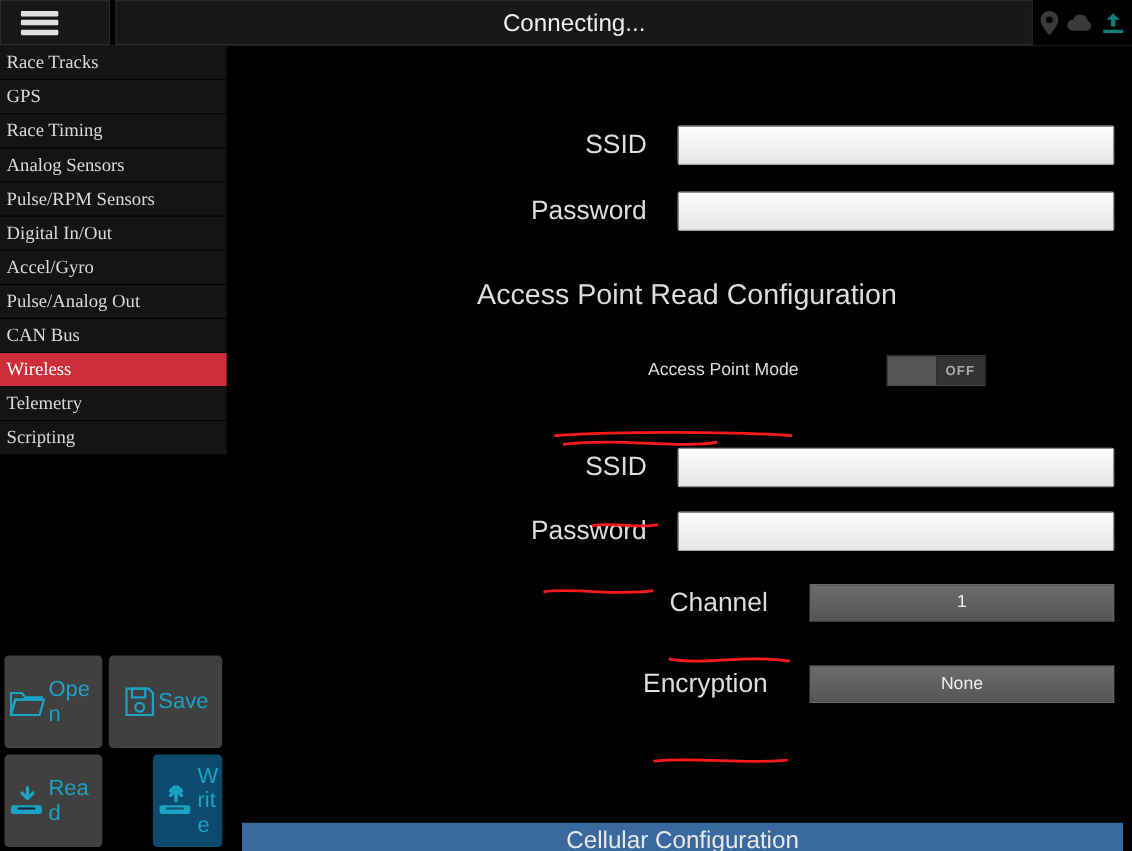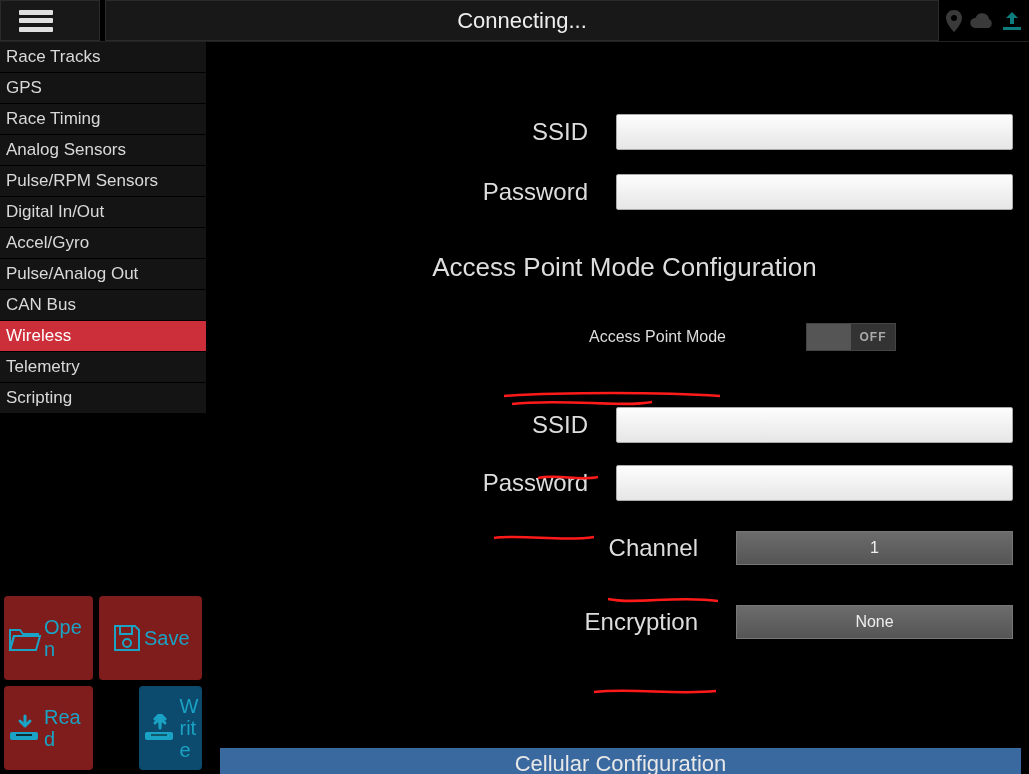--- a/index.html
+++ b/index.html
@@ -76,37 +76,38 @@
     flex-direction: column;
     background: #000;
   }
   .side-item {
     background: #141414;
     border-bottom: 1px solid #000;
     color: #d9d9d9;
     font-size: 17px;
     padding: 5px 8px 5px 6px;
     cursor: pointer;
+    font-family: Liberation Serif, serif;
   }
   .side-item.active {
     background: #cc2f3a;
     color: #fff;
   }
   .side-spacer {
     flex: 1;
   }
   .btn-grid {
     display: grid;
     grid-template-columns: 1fr 1fr;
     grid-template-rows: 1fr 1fr;
     gap: 6px;
     padding: 4px;
   }
   .btn-cell {
-    background: #7f1d1d;
+    background: #404040;
     border-radius: 4px;
     display: flex;
     align-items: center;
     justify-content: center;
     gap: 2px;
     height: 84px;
     cursor: pointer;
     padding: 4px;
   }
   .btn-cell.lit {
@@ -334,21 +335,21 @@
 
     <div class="form-row" style="margin-top:72px;">
       <label>SSID</label>
       <div class="text-input"></div>
     </div>
     <div class="form-row" style="margin-top:24px;">
       <label>Password</label>
       <div class="text-input"></div>
     </div>
 
-    <div class="section-head">Access Point Mode Configuration</div>
+    <div class="section-head">Access Point Read Configuration</div>
 
     <div class="mode-row">
       <div class="mode-label-wrap">
         <span class="mode-label">Access Point Mode</span>
       </div>
       <div class="toggle">
         <div class="toggle-knob"></div>
         <div class="toggle-off">OFF</div>
       </div>
     </div>

